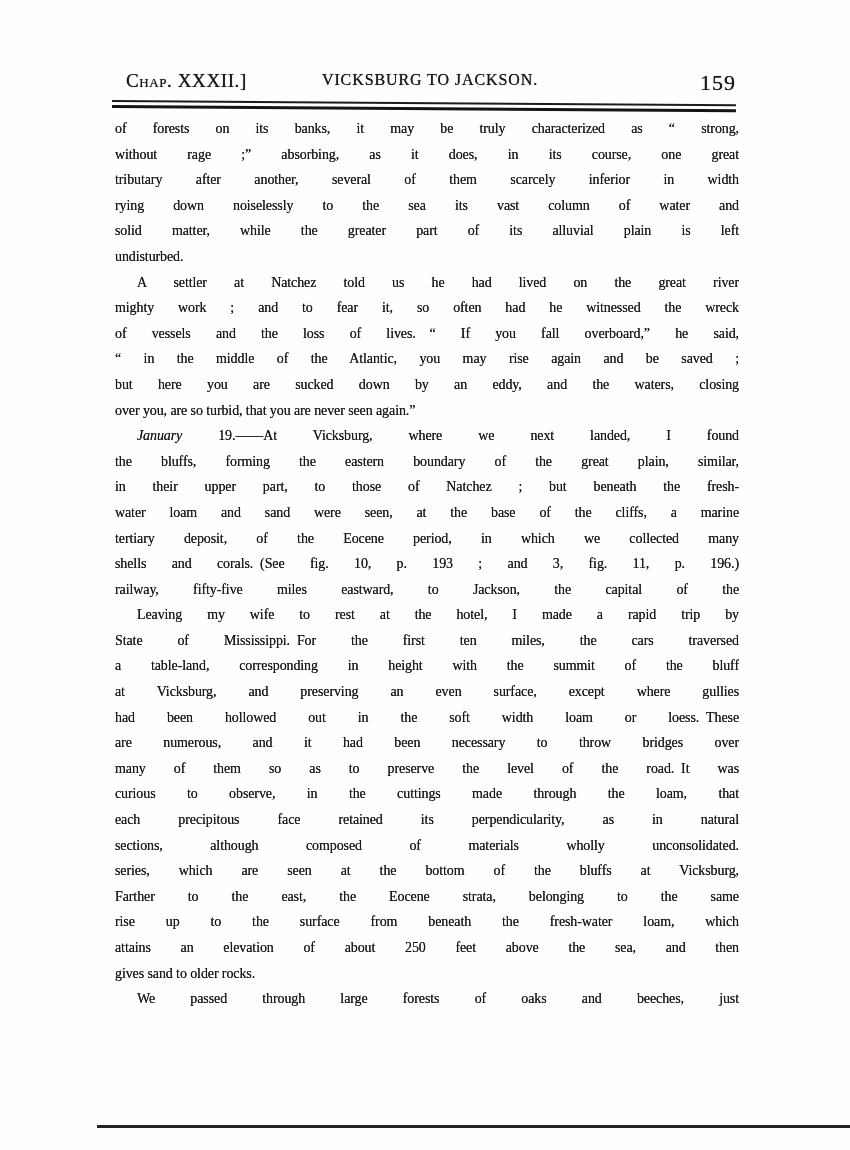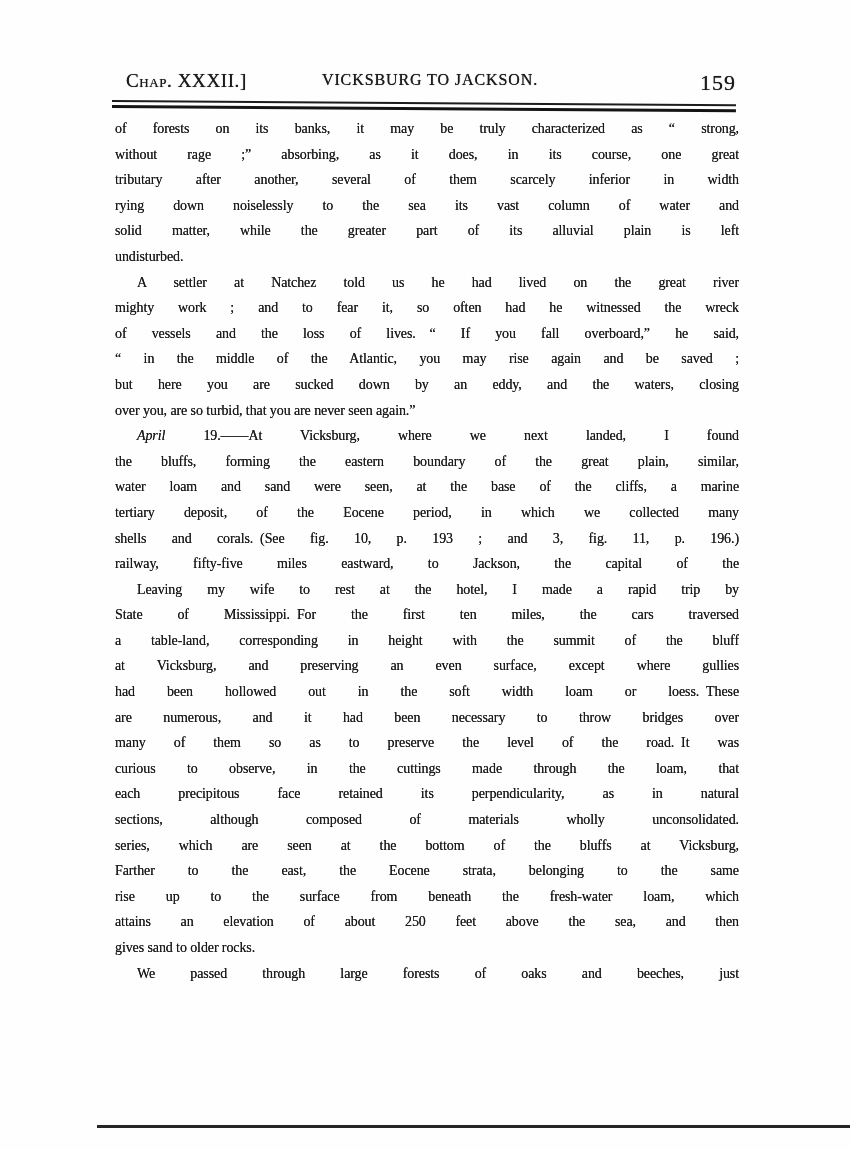--- a/index.html
+++ b/index.html
@@ -89,22 +89,23 @@
       <div class="line">tributary after another, several of them scarcely inferior in width</div>
       <div class="line">rying down noiselessly to the sea its vast column of water and</div>
       <div class="line">solid matter, while the greater part of its alluvial plain is left</div>
       <div class="line end">undisturbed.</div>
       <div class="line indent">A settler at Natchez told us he had lived on the great river</div>
       <div class="line">mighty work ; and to fear it, so often had he witnessed the wreck</div>
       <div class="line">of vessels and the loss of lives.  “ If you fall overboard,” he said,</div>
       <div class="line">“ in the middle of the Atlantic, you may rise again and be saved ;</div>
       <div class="line">but here you are sucked down by an eddy, and the waters, closing</div>
       <div class="line end">over you, are so turbid, that you are never seen again.”</div>
-      <div class="line indent"><span class="em">April</span> 19.——At Vicksburg, where we next landed, I found</div>
+      <div class="line indent"><span class="em">January</span> 19.——At Vicksburg, where we next landed, I found</div>
       <div class="line">the bluffs, forming the eastern boundary of the great plain, similar,</div>
+      <div class="line">in their upper part, to those of Natchez ; but beneath the fresh-</div>
       <div class="line">water loam and sand were seen, at the base of the cliffs, a marine</div>
       <div class="line">tertiary deposit, of the Eocene period, in which we collected many</div>
       <div class="line">shells and corals. (See fig. 10, p. 193 ; and 3, fig. 11, p. 196.)</div>
       <div class="line">railway, fifty-five miles eastward, to Jackson, the capital of the</div>
       <div class="line indent">Leaving my wife to rest at the hotel, I made a rapid trip by</div>
       <div class="line">State of Mississippi. For the first ten miles, the cars traversed</div>
       <div class="line">a table-land, corresponding in height with the summit of the bluff</div>
       <div class="line">at Vicksburg, and preserving an even surface, except where gullies</div>
       <div class="line">had been hollowed out in the soft width loam or loess. These</div>
       <div class="line">are numerous, and it had been necessary to throw bridges over</div>

